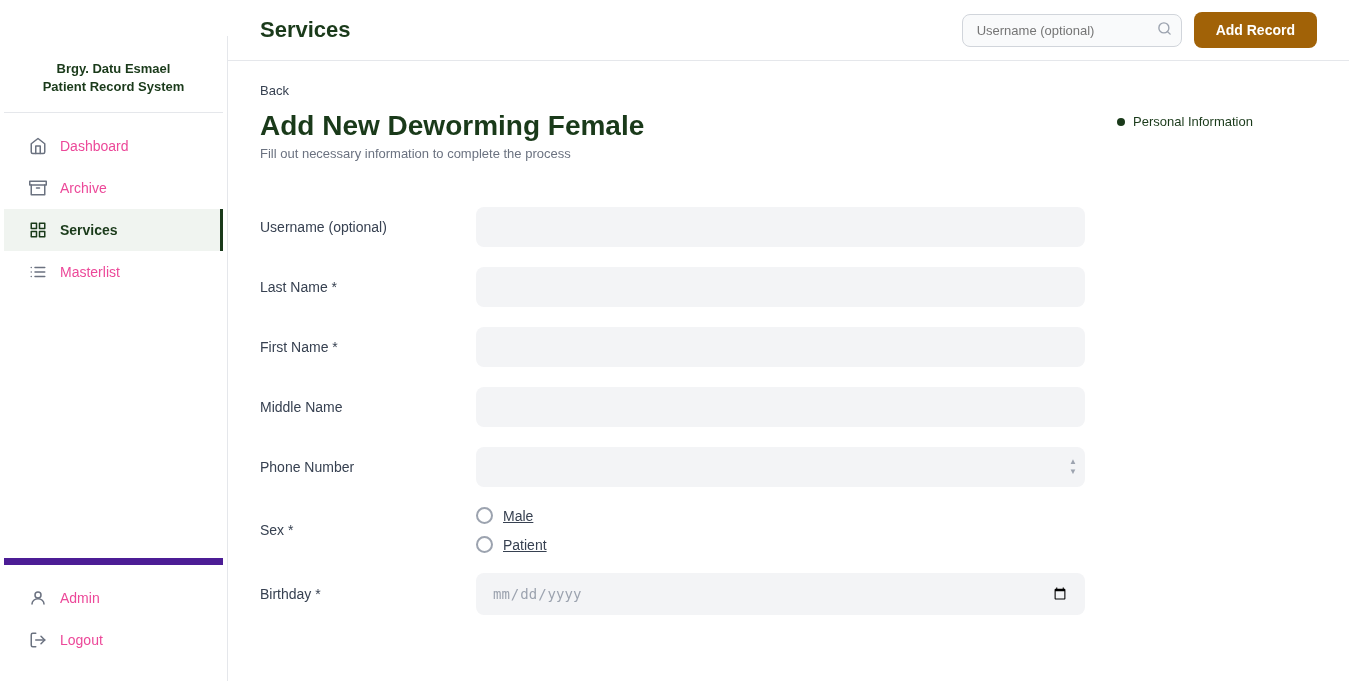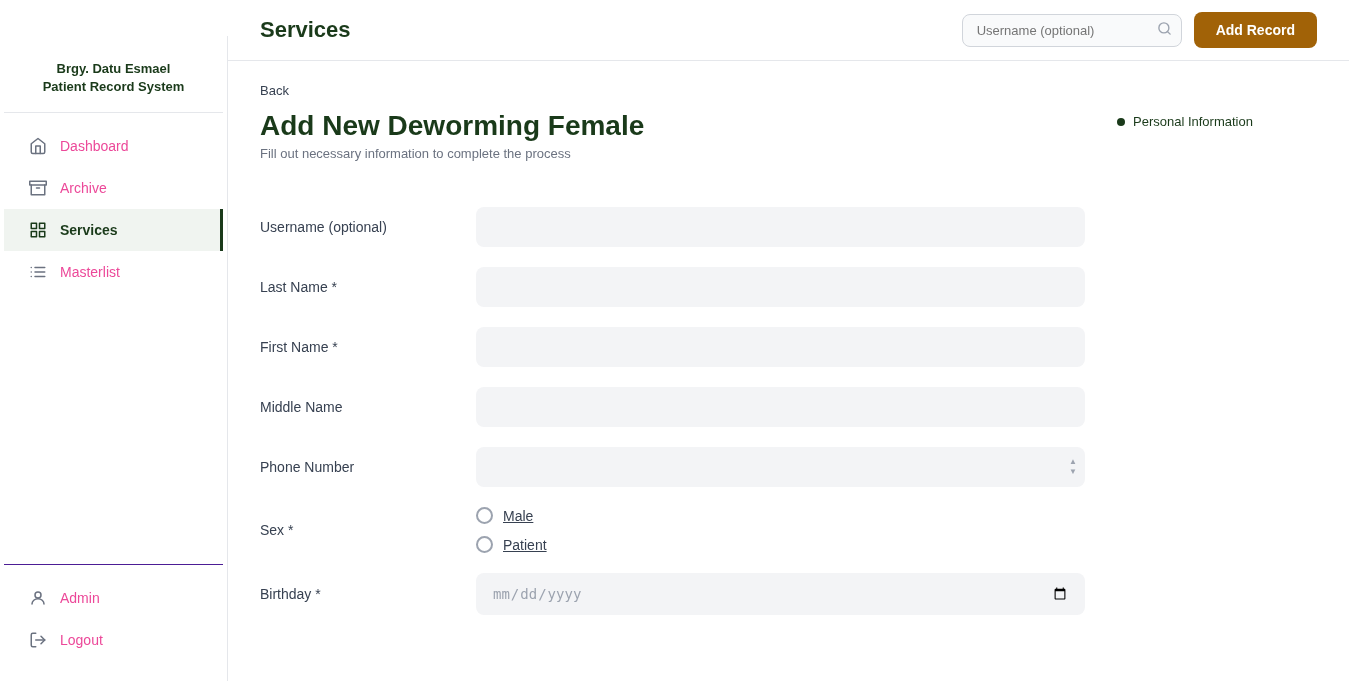--- a/index.html
+++ b/index.html
@@ -53,21 +53,21 @@
       height: 20px;
       display: flex;
       align-items: center;
       justify-content: center;
       color: #6b7280;
       flex-shrink: 0;
     }
     .nav-item.active .nav-icon { color: #1a3a1a; }
     .sidebar-bottom {
       padding: 12px 0 16px;
-      border-top: 1px solid #4c1d95;
+      border-top: 7px solid #4c1d95;
     }
 
     
     .main {
       flex: 1;
       display: flex;
       flex-direction: column;
       overflow: hidden;
     }
     .topbar {

